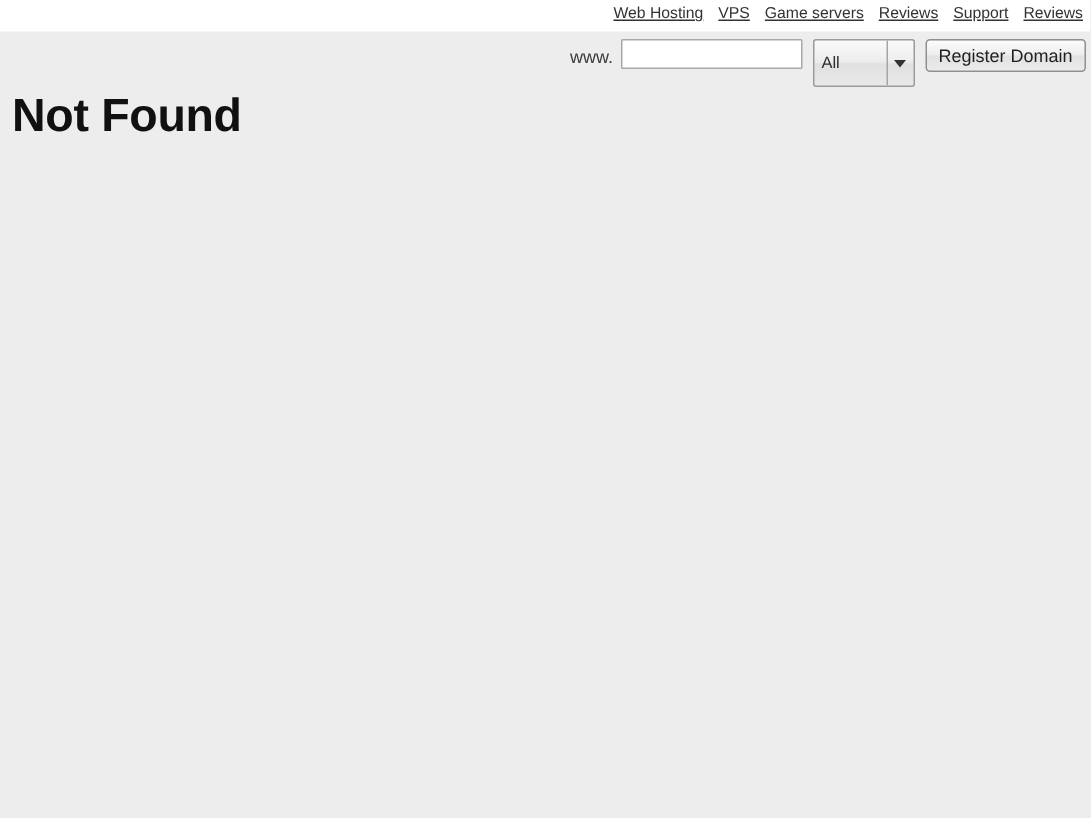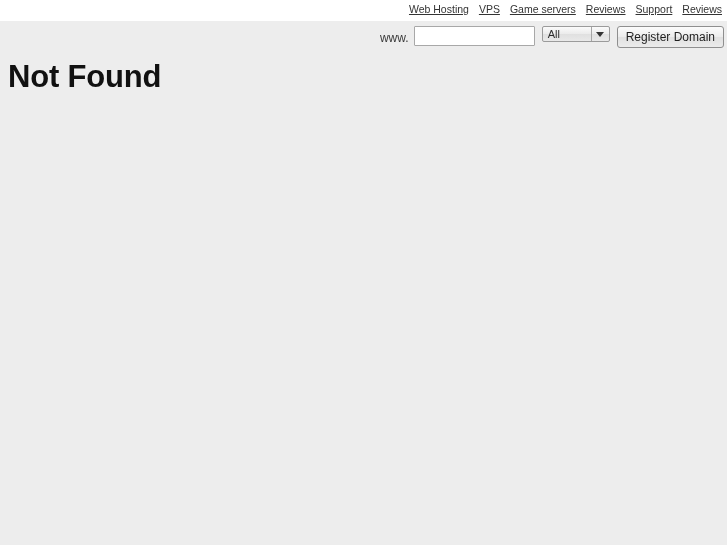--- a/index.html
+++ b/index.html
@@ -103,21 +103,21 @@
     font-size: 12px;
     color: #000;
     padding: 0 3px;
     box-sizing: content-box;
     outline: none;
     border-radius: 1px;
   }
   .tld-select {
     margin-left: 7px;
     width: 68px;
-    height: 16px;
+    height: 32px;
     display: flex;
     align-items: stretch;
     border: 1px solid #9b9b9b;
     border-radius: 2px;
     background: linear-gradient(to bottom, #fbfbfb 0%, #ececec 48%, #e0e0e0 52%, #e9e9e9 100%);
     box-sizing: border-box;
     overflow: hidden;
   }
   .tld-value {
     flex: 1;

